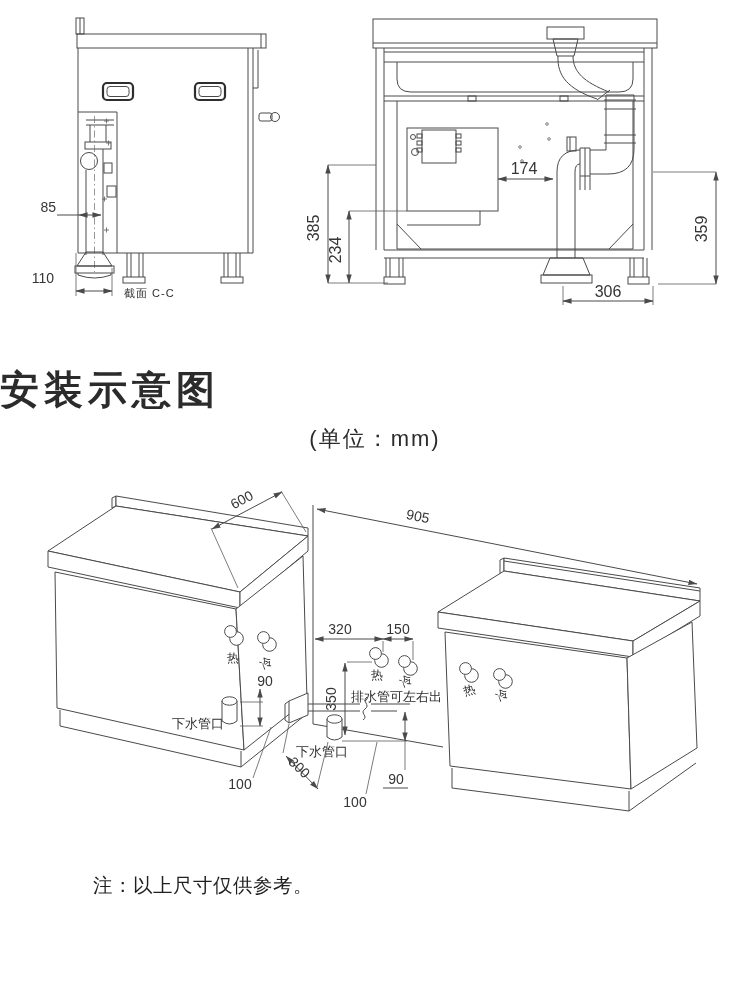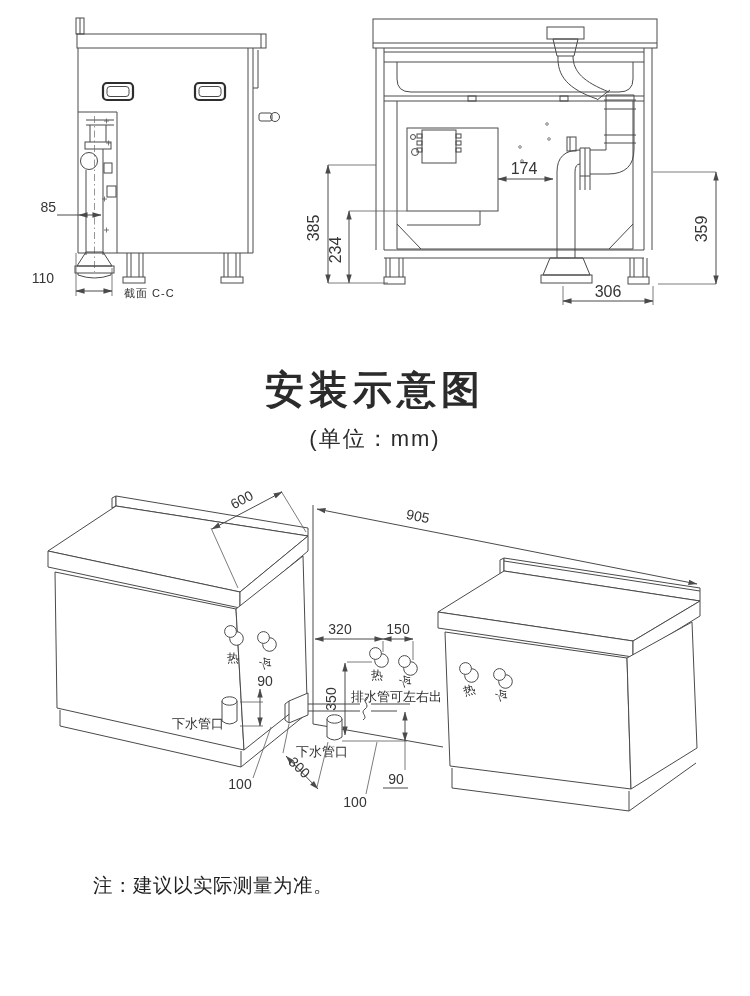--- a/index.html
+++ b/index.html
@@ -10,21 +10,21 @@
   .wf{stroke:#4a4a4a;stroke-width:1;fill:#ffffff;}
   .thk{stroke:#2e2e2e;stroke-width:2.2;fill:none;}
   .thin{stroke:#5a5a5a;stroke-width:0.8;fill:none;}
   .dash{stroke:#6a6a6a;stroke-width:0.7;fill:none;stroke-dasharray:7 3 1.5 3;}
   .dim{stroke:#4a4a4a;stroke-width:1;fill:none;marker-start:url(#ah);marker-end:url(#ah);}
   .dt{fill:#353535;font-size:14px;}
   .dtl{fill:#353535;font-size:16px;}
   .cjk{fill:#2c2c2c;font-size:13px;}
   .cjks{fill:#2c2c2c;font-size:12px;}
   .cap{fill:#2c2c2c;font-size:11px;letter-spacing:1px;}
-  .title{position:absolute;left:0;width:750px;top:363px;text-align:center;
+  .title{position:absolute;left:0;width:750px;top:363px;text-align:left;
          font-size:39px;font-weight:700;letter-spacing:5px;color:#2b2b2b;}
   .subtitle{position:absolute;left:0;width:750px;top:424px;text-align:center;
             font-size:22px;letter-spacing:2px;color:#2b2b2b;}
   .note{position:absolute;left:93px;top:870px;display:flex;font-size:19.5px;
         color:#1f1f1f;line-height:1.55;letter-spacing:0.5px;}
   .note .body{white-space:nowrap;}
 </style>
 </head>
 <body>
 
@@ -331,17 +331,17 @@
     </g>
   </g>
 </svg>
 
 <div class="title">安装示意图</div>
 <div class="subtitle">(单位：mm)</div>
 
 <div class="note">
   <div>注：</div>
   <div class="body">
-    <div>建议以实际测量为准。</div>
+    <div>以上尺寸仅供参考。</div>
   </div>
 </div>
 
 </div>
 
 </body></html>

